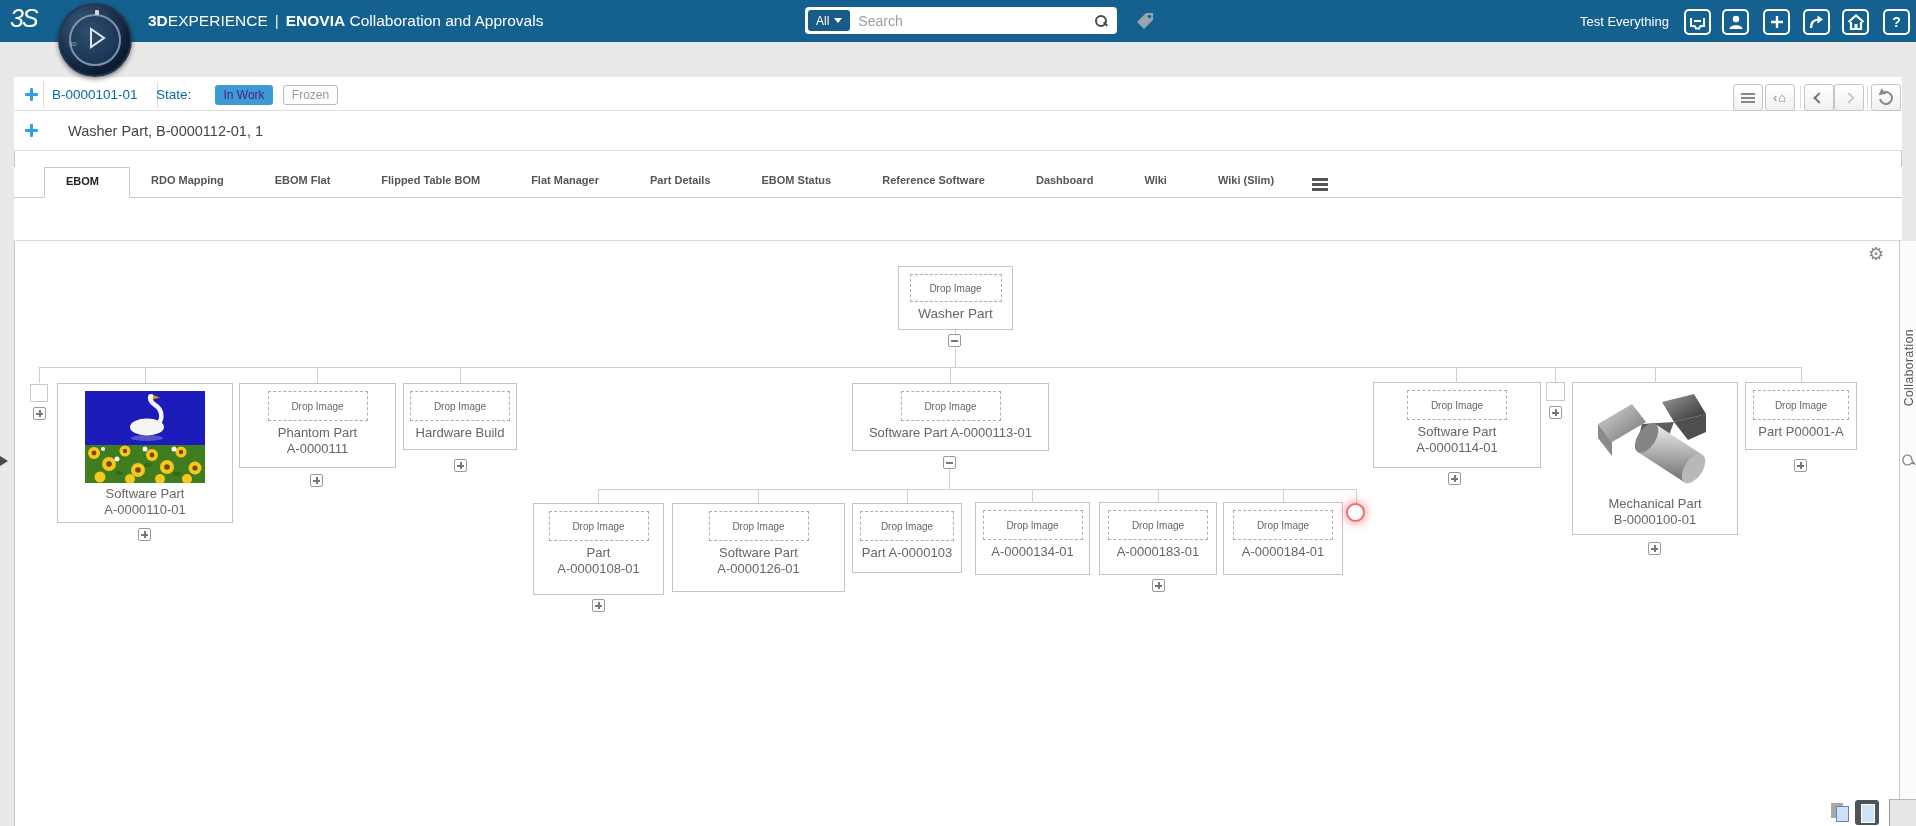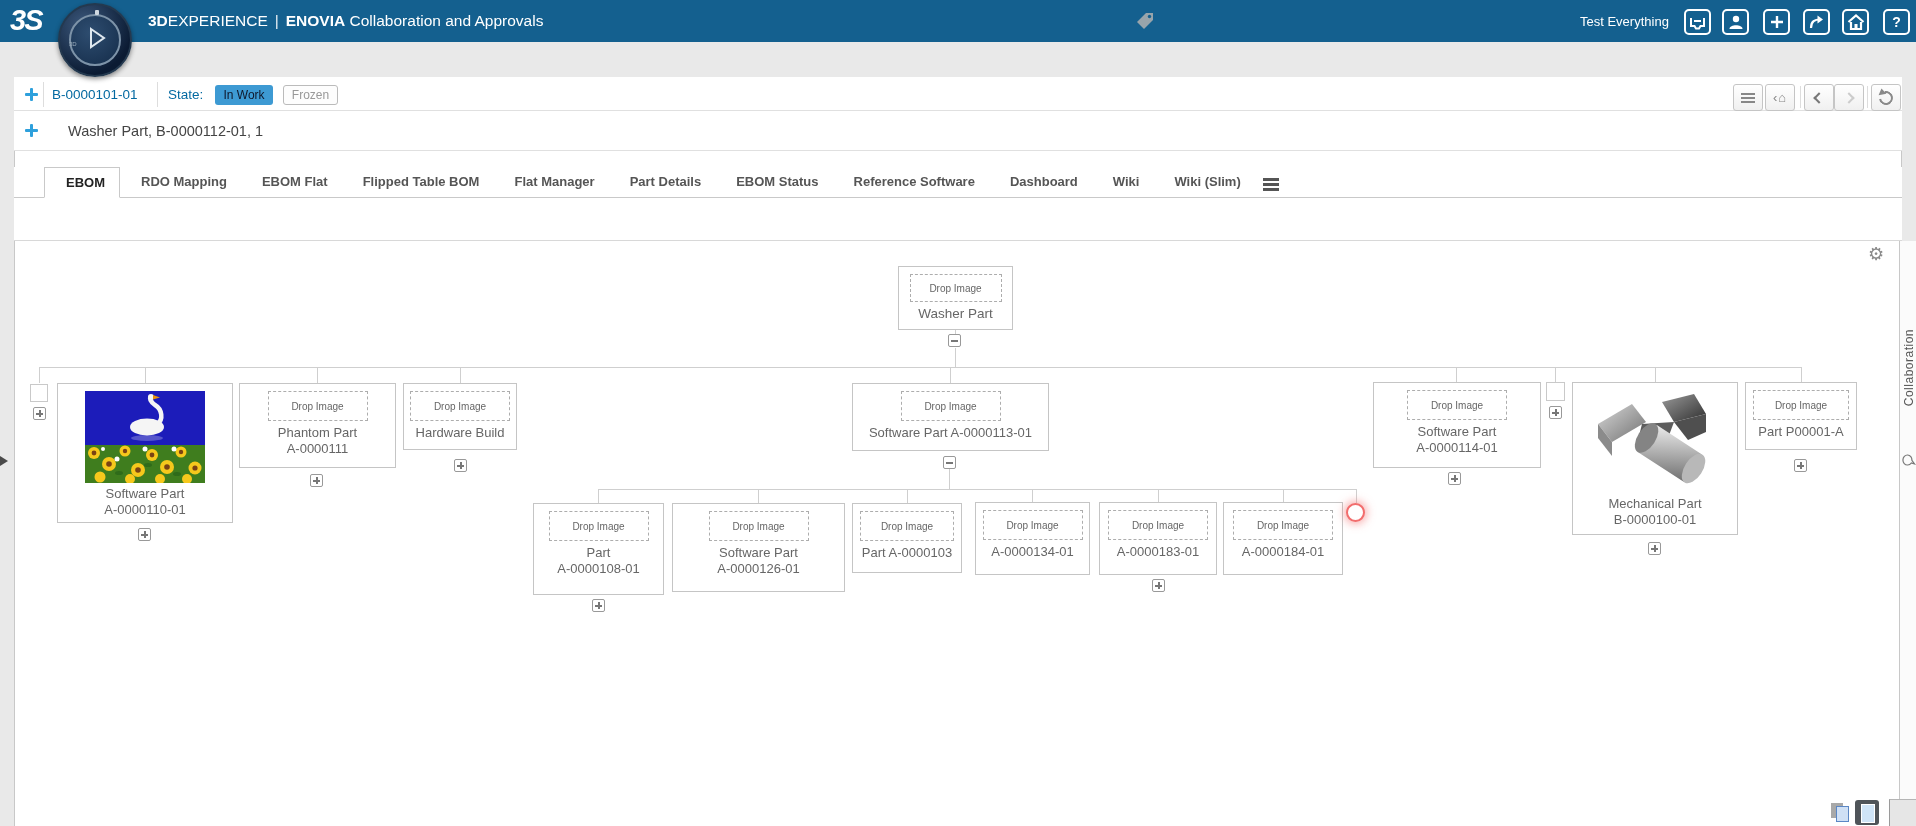--- a/index.html
+++ b/index.html
@@ -2,21 +2,21 @@
 <html><head>
 <meta charset="utf-8">
 <style>
   * { box-sizing: border-box; margin: 0; padding: 0; }
   html,body { width:1916px; height:826px; }
   body { font-family:"Liberation Sans", sans-serif; background:#fff; }
   .page { position:relative; width:1916px; height:826px; overflow:hidden; background:#fff; }
 
   
   .hdr { position:absolute; left:0; top:0; width:1916px; height:42px; background:#14608f; z-index:5; }
-  .logo3ds { position:absolute; left:10px; top:4px; color:#fff; font-size:29px; font-style:italic; font-weight:bold; letter-spacing:-2px; z-index:7; }
+  .logo3ds { position:absolute; left:10px; top:4px; color:#fff; font-size:25px; font-style:italic; font-weight:normal; letter-spacing:-2px; z-index:7; }
   .compass { position:absolute; left:58px; top:3px; width:74px; height:74px; border-radius:50%;
              background:radial-gradient(circle at 35% 30%, #3d5a7e, #0b1b33 72%);
              border:2px solid #24394f; box-shadow:0 2px 5px rgba(0,0,0,.45); z-index:8; }
   .compass .ring { position:absolute; left:9px; top:9px; right:9px; bottom:9px; border-radius:50%;
              border:2px solid #7d93a8; background:radial-gradient(circle at 40% 35%, #2e4d70, #142c49); }
   .compass svg { position:absolute; left:29px; top:22px; }
   .compass .mark { position:absolute; left:9px; top:36px; font-size:6px; color:#9fb0bf; }
   .compass .tick { position:absolute; left:35px; top:5px; width:4px; height:5px; background:#cfd8e0; border-radius:1px; }
   .htitle { position:absolute; left:148px; top:0; height:42px; display:flex; align-items:center; color:#fff; font-size:15.5px; white-space:nowrap; }
   .htitle .b { font-weight:bold; }
@@ -40,35 +40,35 @@
   .panel { position:absolute; left:14px; top:77px; width:1888px; height:749px; background:#fff; border:1px solid #c8c8c8; border-bottom:none; }
 
   .row1 { position:absolute; left:14px; top:77px; width:1888px; height:34px; background:#fff; border-bottom:1px solid #e0e0e0; }
   .row2 { position:absolute; left:14px; top:111px; width:1888px; height:40px; background:#fff; border-bottom:1px solid #e0e0e0; }
   .vsep { position:absolute; width:1px; background:#ddd; }
   .bluecross { position:absolute; width:13px; height:13px; }
   .bluecross::before { content:''; position:absolute; left:0; top:5px; width:13px; height:3px; background:#2ea0dc; border-radius:1px; }
   .bluecross::after { content:''; position:absolute; left:5px; top:0; width:3px; height:13px; background:#2ea0dc; border-radius:1px; }
   .txt1 { position:absolute; font-size:13.5px; color:#0369a1; }
   .statebtn { position:absolute; top:85px; height:20px; border-radius:3px; font-size:12px; display:flex; align-items:center; justify-content:center; }
-  .st-on { background:#3d9ad3; color:#0f172a; }
+  .st-on { background:#3d9ad3; color:#4c1d95; }
   .st-off { background:#fdfdfd; color:#999; border:1px solid #bbb; }
   .navic { position:absolute; top:84px; width:30px; height:27px; border:1px solid #c5c5c5; border-radius:3px; background:linear-gradient(#ffffff,#f0f0f0); display:flex; align-items:center; justify-content:center; color:#888; }
   .bars { width:14px; height:2px; background:#888; box-shadow:0 4px 0 #888, 0 8px 0 #888; margin-top:-8px; }
   .homeback { font-size:13px; color:#888; letter-spacing:1px; }
   .chev { display:inline-block; width:8px; height:8px; border-right:2px solid #777; border-bottom:2px solid #777; }
   .c-left { transform:rotate(135deg); }
   .c-right { transform:rotate(-45deg); }
   .c-dis { border-color:#ccc; }
   .refresh { position:relative; width:14px; height:14px; border:2px solid #8a8a8a; border-radius:50%; border-left-color:transparent; transform:rotate(35deg); }
   .refresh::after { content:''; position:absolute; left:-5px; top:-2px; width:0; height:0; border-top:4px solid transparent; border-bottom:4px solid transparent; border-right:6px solid #8a8a8a; transform:rotate(45deg); }
 
   
   .tabs { position:absolute; left:14px; top:167px; width:1888px; height:31px; border-bottom:1px solid #c9c9c9; display:flex; align-items:stretch; padding-left:30px; background:#fff; }
-  .tab { font-size:13px; font-weight:bold; color:#555; padding:7px 14px 0 21px; white-space:nowrap; }
+  .tab { font-size:11px; font-weight:bold; color:#555; padding:7px 30px 0 21px; white-space:nowrap; }
   .tab.active { background:#fff; border:1px solid #c9c9c9; border-bottom:1px solid #fff; margin-bottom:-1px; color:#222; }
   .tabmenu { margin-left:8px; margin-top:11px; width:16px; height:2.5px; background:#555; box-shadow:0 5px 0 #555, 0 10px 0 #555; }
 
   
   .toolbar { position:absolute; left:14px; top:198px; width:1888px; height:43px; background:#fff; border-bottom:1px solid #d8d8d8; }
   .titem { position:absolute; top:0; height:43px; display:flex; align-items:center; gap:5px; font-size:14px; color:#333; white-space:nowrap; }
   .mchev { display:inline-block; width:6px; height:6px; border-right:1.6px solid #555; border-bottom:1.6px solid #555; transform:rotate(45deg); margin-top:-4px; }
   .tsep { position:absolute; top:9px; width:1px; height:25px; background:#ddd; }
   .two { display:flex; flex-direction:column; line-height:1; }
   .two .l1 { font-size:12.5px; color:#333; }
@@ -114,20 +114,28 @@
 </style>
 </head>
 <body>
 
 <div class="page">
 
   <div class="hdr">
     <div class="htitle">
       <span class="b">3D</span><span>EXPERIENCE</span><span class="sp">|</span><span class="b">ENOVIA</span>&nbsp;<span>Collaboration and Approvals</span>
     </div>
+    <div class="search">
+      <div class="scopebtn">
+        <span>All</span>
+          <span class="dn"></span>
+      </div>
+      <input type="text" placeholder="Search" style="">
+      <span class="magcss"></span>
+    </div>
     <span class="tagicon">
       <svg width="22" height="22" viewBox="0 0 22 22">
           <path d="M3 12 L12 3 H19 V10 L10 19 Z" fill="#98a4ab"></path>
           <circle cx="15.5" cy="6.5" r="1.7" fill="#14608f"></circle>
         </svg>
     </span>
     <div class="husr">
         <span>Test Everything</span>
       </div>
     <div class="hic" style="left:1684px">
@@ -175,21 +183,21 @@
   </div>
 
   <div class="graybg"></div>
   <div class="panel"></div>
 
   <div class="row1"></div>
   <span class="bluecross" style="left:25px; top:88px;"></span>
   <div class="vsep" style="left:43px; top:82px; height:25px;"></div>
   <div class="txt1" style="left:52px; top:87px;">B-0000101-01</div>
   <div class="vsep" style="left:157px; top:82px; height:25px;"></div>
-  <div class="txt1" style="left:168px; top:87px;">State:</div>
+  <div class="txt1" style="left:156px; top:87px;">State:</div>
   <div class="statebtn st-on" style="left:215px; width:58px;">In Work</div>
   <div class="statebtn st-off" style="left:283px; width:55px;">Frozen</div>
   <div class="navic" style="left:1733px">
       <span class="bars"></span>
     </div>
   <div class="navic" style="left:1765px">
       <span class="homeback">‹⌂</span>
     </div>
   <div class="vsep" style="left:1800px; top:86px; height:22px;"></div>
   <div class="navic" style="left:1804px">

